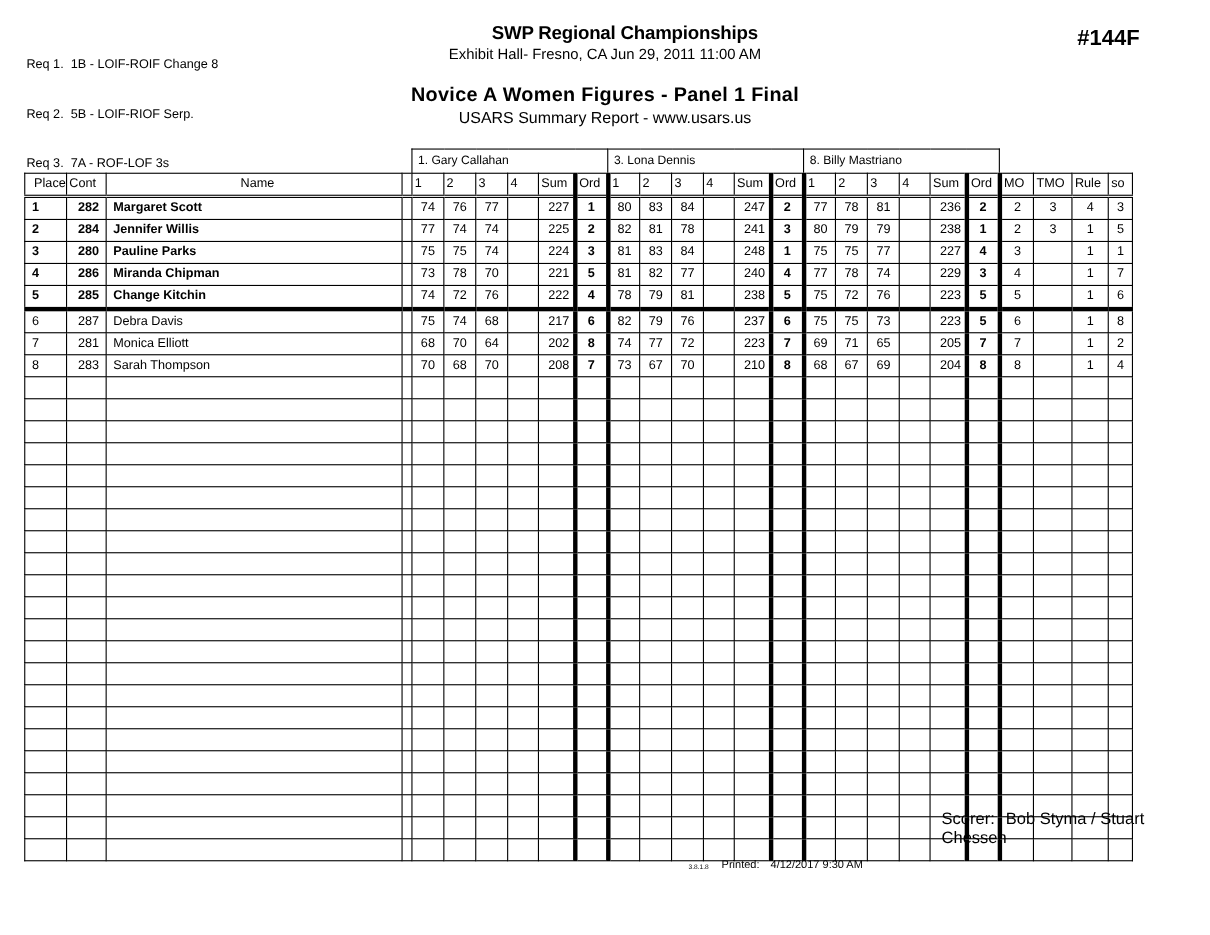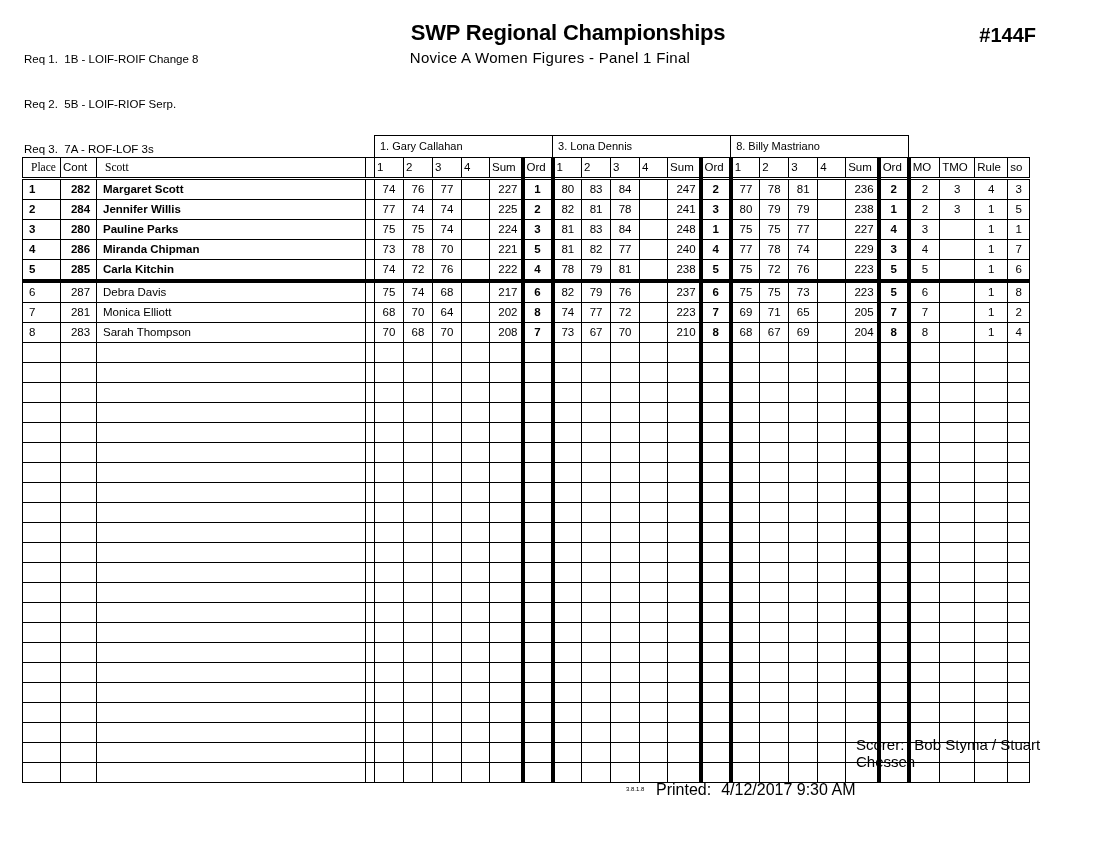--- a/index.html
+++ b/index.html
@@ -3,65 +3,67 @@
 <meta charset="utf-8">
 <style>
   html,body{margin:0;padding:0;background:#ffffff;}
   body{
     width:1100px;height:850px;position:relative;overflow:hidden;
     font-family:"Liberation Sans",sans-serif;color:#000;
   }
   
   .req-block{position:absolute;left:24px;top:22px;font-size:11.5px;line-height:15px;white-space:pre;}
   .title-block{position:absolute;left:0;right:0;top:20px;text-align:center;}
-  .title-main{font-size:22px;font-weight:bold;letter-spacing:-0.2px;padding-left:36px;}
+  .title-main{font-size:17px;font-weight:bold;letter-spacing:-0.2px;padding-left:36px;}
   .title-venue{font-size:13.5px;margin-top:2px;}
-  .title-event{font-size:15px;font-weight:normal;margin-top:3px;letter-spacing:0.3px;}
+  .title-event{font-size:18px;font-weight:bold;margin-top:19px;letter-spacing:0.3px;}
   .title-report{font-size:14.5px;margin-top:3px;}
   .event-num{position:absolute;right:64px;top:24px;font-size:20px;font-weight:bold;}
   
   .grid-wrap{position:absolute;left:22px;top:135px;}
   table{border-collapse:collapse;table-layout:fixed;width:887px;font-size:11.5px;}
   td,th{border:1px solid #000;height:19px;padding:0 2px;overflow:hidden;white-space:nowrap;
         font-weight:normal;vertical-align:middle;line-height:19px;}
   
   tr.judge-row td{border:none;height:21px;}
   tr.judge-row td.judge-box{border:1px solid #000;text-align:left;padding-left:5px;font-size:11px;}
   
   tr.head-row th{border-bottom:3px double #000;height:19px;text-align:left;}
-  tr.head-row th.h-left{text-align:left;padding-left:8px;font-family:Liberation Serif, serif;}
+  tr.head-row th.h-left{text-align:center;padding-left:8px;}
   
   .place-c{text-align:left;padding-left:6px;}
   .cont-c{text-align:center;padding-left:6px;}
   .name-c{text-align:left;padding-left:6px;}
   .score-c{text-align:center;}
   .sum-c{text-align:right;padding-right:3px;}
   .ord-c{border-left:4px solid #000;border-right:4px solid #000;text-align:center;font-weight:bold;}
   th.ord-c{font-weight:normal;}
   .right-c{text-align:center;}
   tr.top5 .place-c,tr.top5 .cont-c,tr.top5 .name-c{font-weight:bold;}
   tr.cut-top td{border-top:4px solid #000;}
   
   .footer-version{position:absolute;left:626px;top:786px;font-size:6px;letter-spacing:0;}
-  .footer-printed{position:absolute;left:656px;top:781px;font-size:16px;}
+  .footer-printed{position:absolute;left:656px;top:781px;font-size:10px;}
   .footer-scorer{position:absolute;left:856px;top:736px;font-size:15px;}
   .lbl-gap{display:inline-block;width:10px;}
 </style>
 </head>
 <body>
 
 <div class="req-block">
   <div>Req 1.  1B - LOIF-ROIF Change 8</div>
   <div>Req 2.  5B - LOIF-RIOF Serp.</div>
   <div>Req 3.  7A - ROF-LOF 3s</div>
 </div>
 
 <div class="title-block">
   <div class="title-main">SWP Regional Championships</div>
+  <div class="title-venue">Exhibit Hall-  Fresno, CA  Jun 29, 2011  11:00 AM</div>
   <div class="title-event">Novice A Women Figures - Panel 1 Final</div>
+  <div class="title-report">USARS Summary Report - www.usars.us</div>
 </div>
 
 <div class="event-num">#144F</div>
 
 <div class="grid-wrap">
   <table id="results-table">
     <colgroup>
       <col style="width:38px">
         <col style="width:36px">
         <col style="width:269px">
@@ -93,21 +95,21 @@
         <tr class="judge-row">
           <td colspan="4"></td>
           <td class="judge-box" colspan="6">1.  Gary Callahan</td>
           <td class="judge-box" colspan="6">3.  Lona Dennis</td>
           <td class="judge-box" colspan="6">8.  Billy Mastriano</td>
           <td colspan="4"></td>
         </tr>
         <tr class="head-row">
           <th class="h-left">Place</th>
           <th>Cont</th>
-          <th class="h-left">Scott</th>
+          <th class="h-left">Name</th>
           <th></th>
           <th>1</th>
           <th>2</th>
           <th>3</th>
           <th>4</th>
           <th>Sum</th>
           <th class="ord-c">Ord</th>
           <th>1</th>
           <th>2</th>
           <th>3</th>
@@ -235,21 +237,21 @@
           <td class="sum-c">229</td>
           <td class="ord-c">3</td>
           <td class="right-c">4</td>
           <td class="right-c"></td>
           <td class="right-c">1</td>
           <td class="right-c">7</td>
         </tr>
         <tr class="top5">
           <td class="place-c">5</td>
           <td class="cont-c">285</td>
-          <td class="name-c">Carla Kitchin</td>
+          <td class="name-c">Change Kitchin</td>
           <td></td>
           <td class="score-c">74</td>
           <td class="score-c">72</td>
           <td class="score-c">76</td>
           <td class="score-c"></td>
           <td class="sum-c">222</td>
           <td class="ord-c">4</td>
           <td class="score-c">78</td>
           <td class="score-c">79</td>
           <td class="score-c">81</td>

